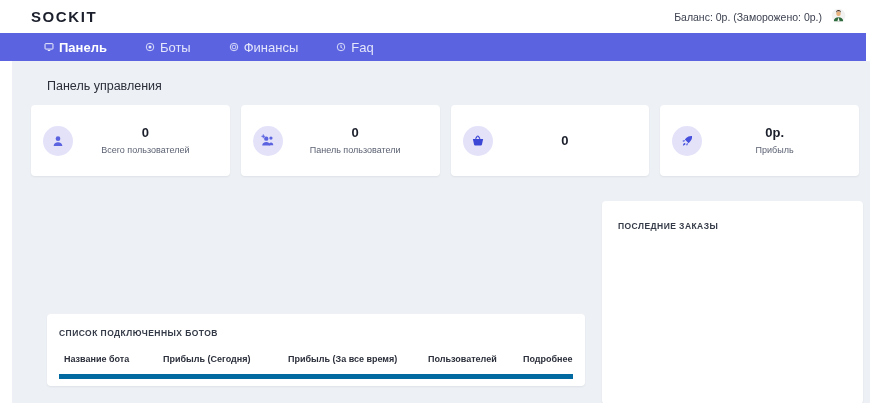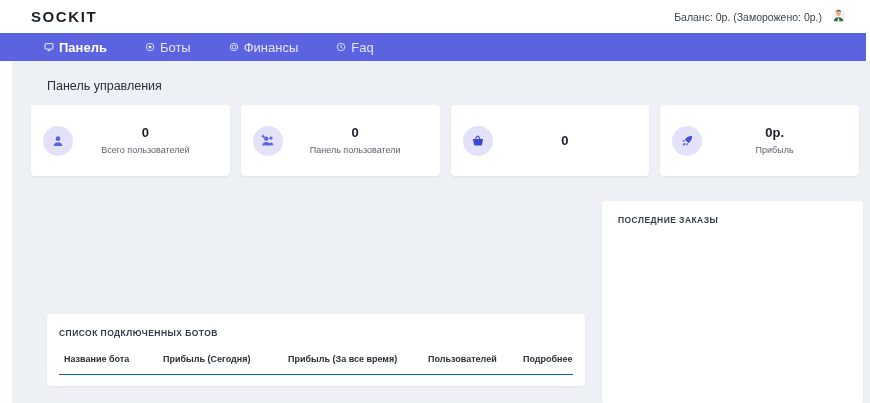--- a/index.html
+++ b/index.html
@@ -164,21 +164,21 @@
 
   .card-orders {
     position: absolute;
     left: 574px;
     top: 13px;
     width: 261px;
     height: 203px;
     background: #ffffff;
     border-radius: 4px;
     box-shadow: 0 1px 2px rgba(40,50,80,0.07);
-    padding: 14px 16px;
+    padding: 20px 16px;
   }
 
   .card-bots {
     position: absolute;
     left: 19px;
     top: 126px;
     width: 538px;
     height: 72px;
     background: #ffffff;
     border-radius: 4px;
@@ -203,21 +203,21 @@
   .bots-table th {
     font-size: 9px;
     font-weight: bold;
     color: #2b2f3a;
     text-align: left;
     padding: 0 0 10px 0;
     white-space: nowrap;
   }
 
   .bots-table thead tr {
-    border-bottom: 1px solid #0369a1;
+    border-bottom: 5px solid #0369a1;
   }
 
   .bots-table th.c0 { padding-left: 5px;  width: 104px; }
   .bots-table th.c1 { width: 125px; }
   .bots-table th.c2 { width: 140px; }
   .bots-table th.c3 { width: 95px; }
   .bots-table th.c4 { width: auto; }
 </style>
 </head>
 <body>

